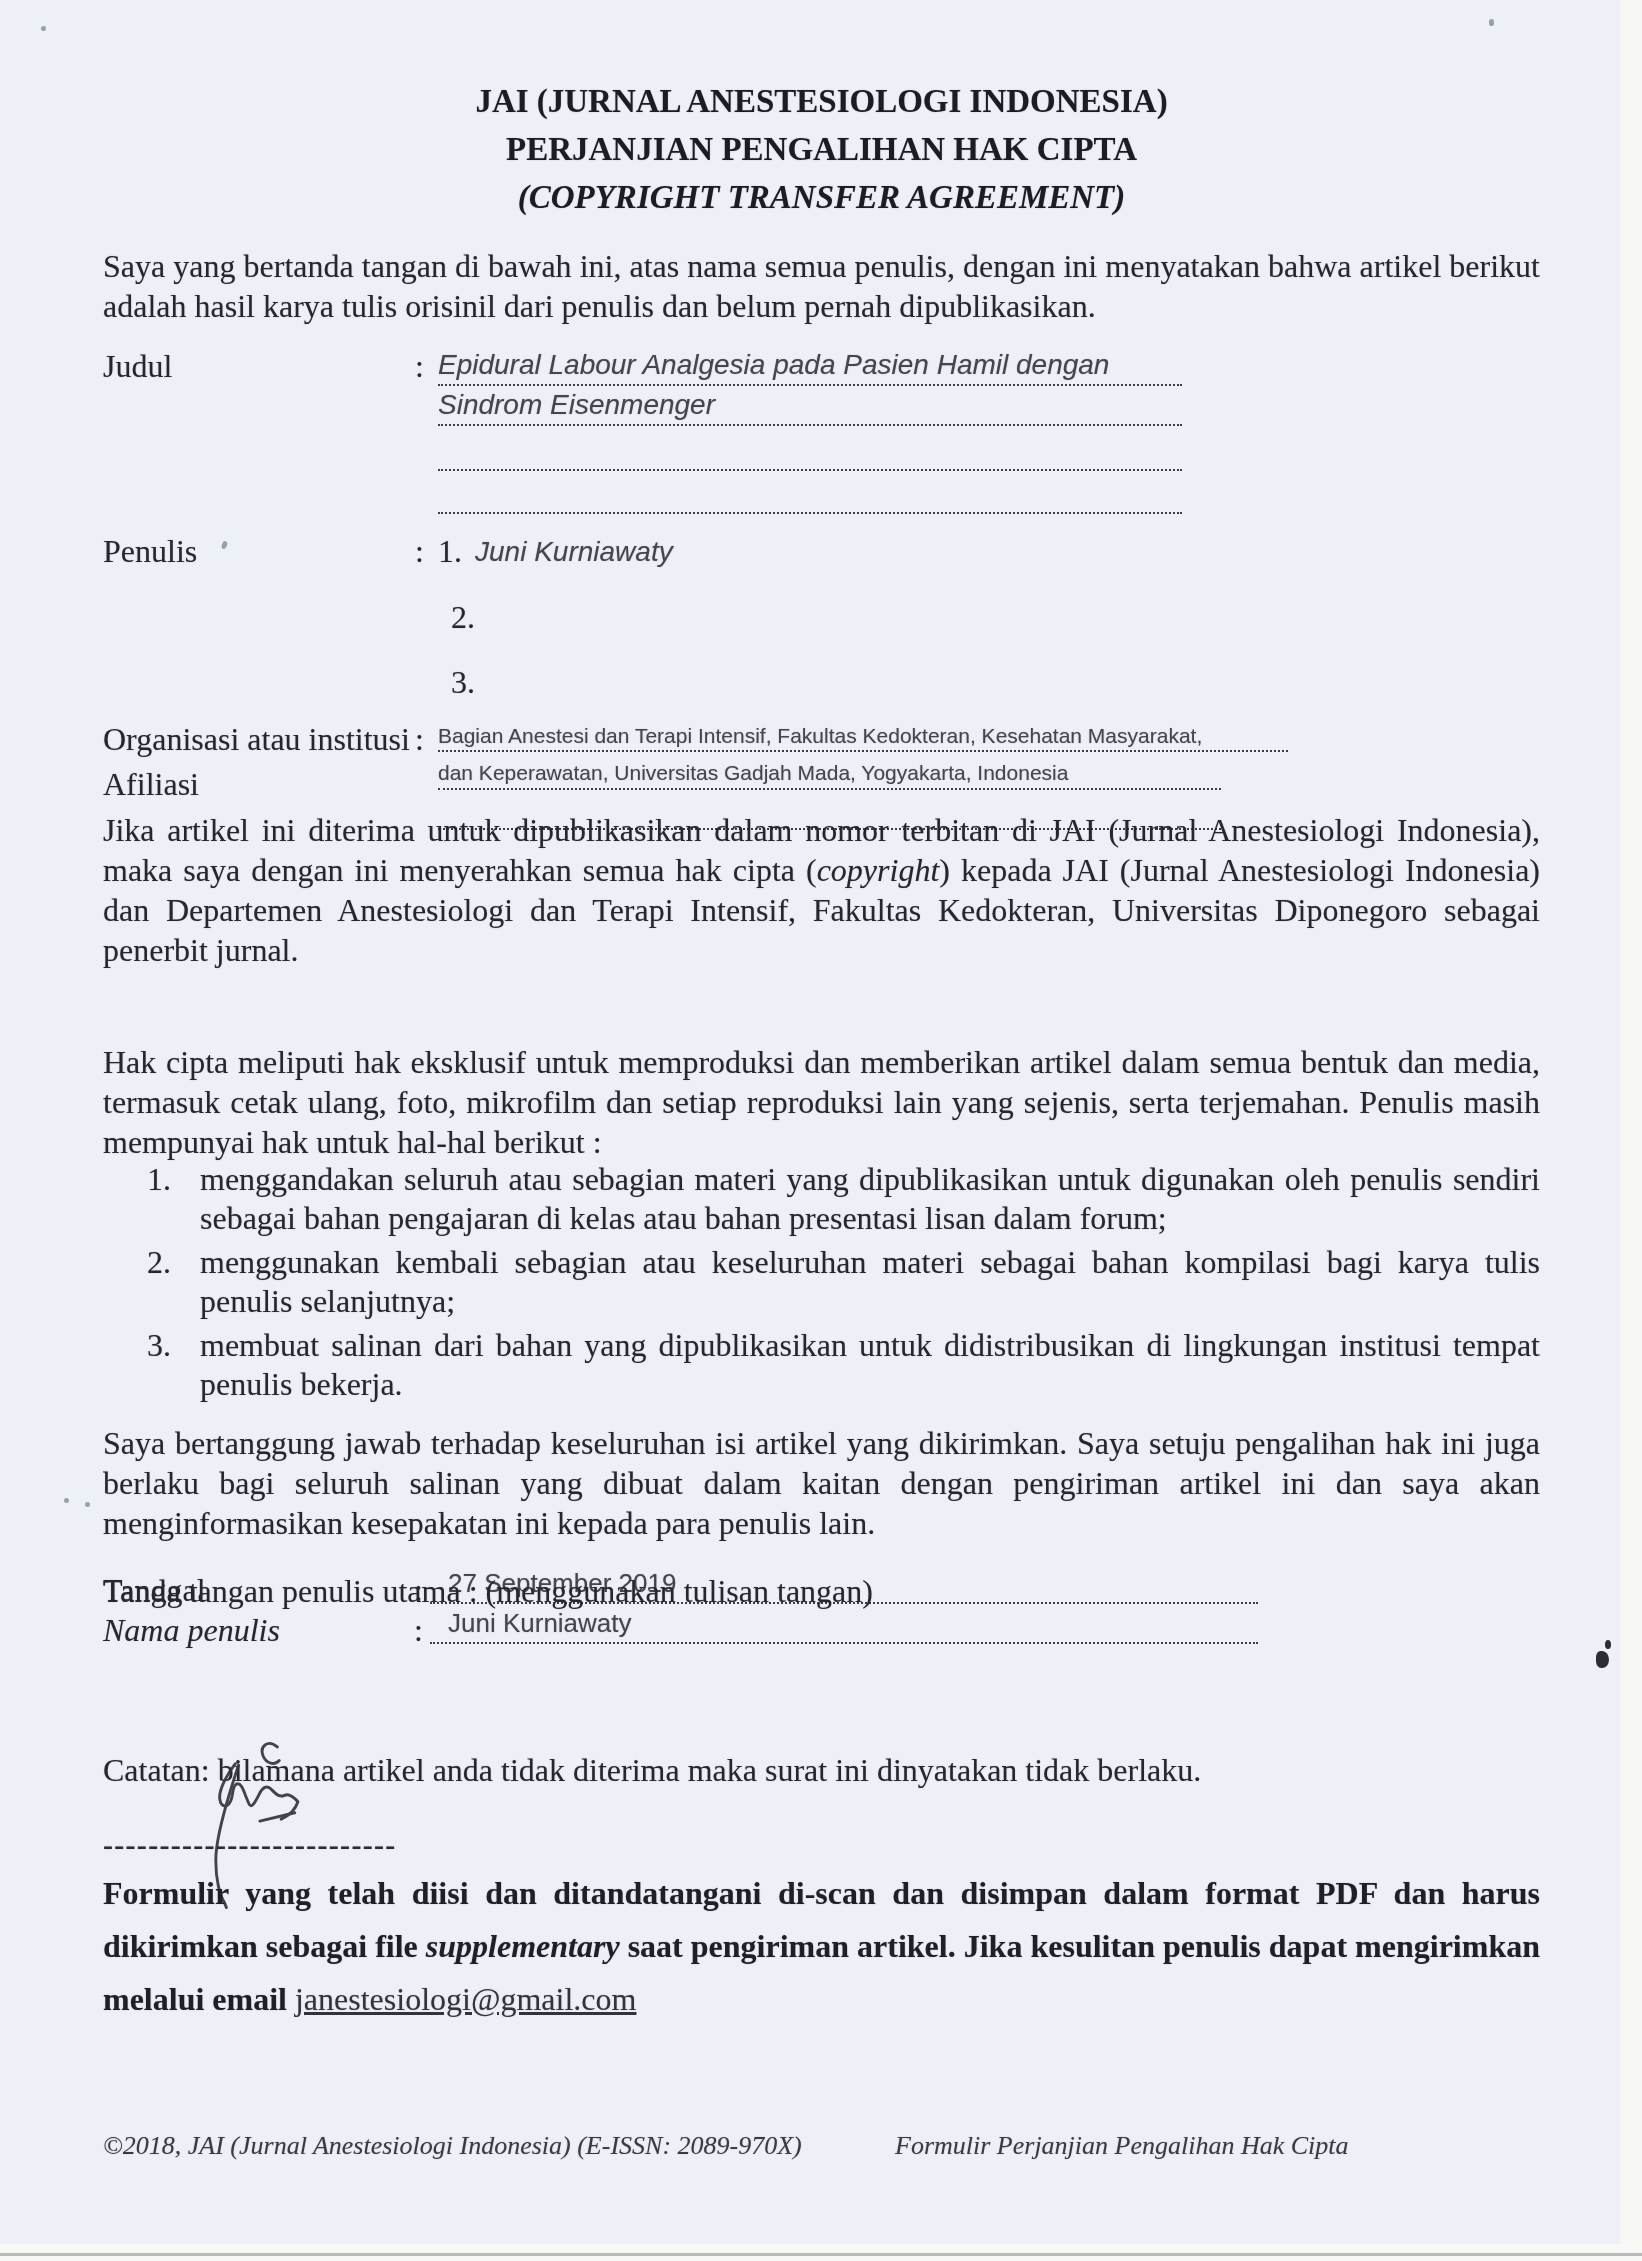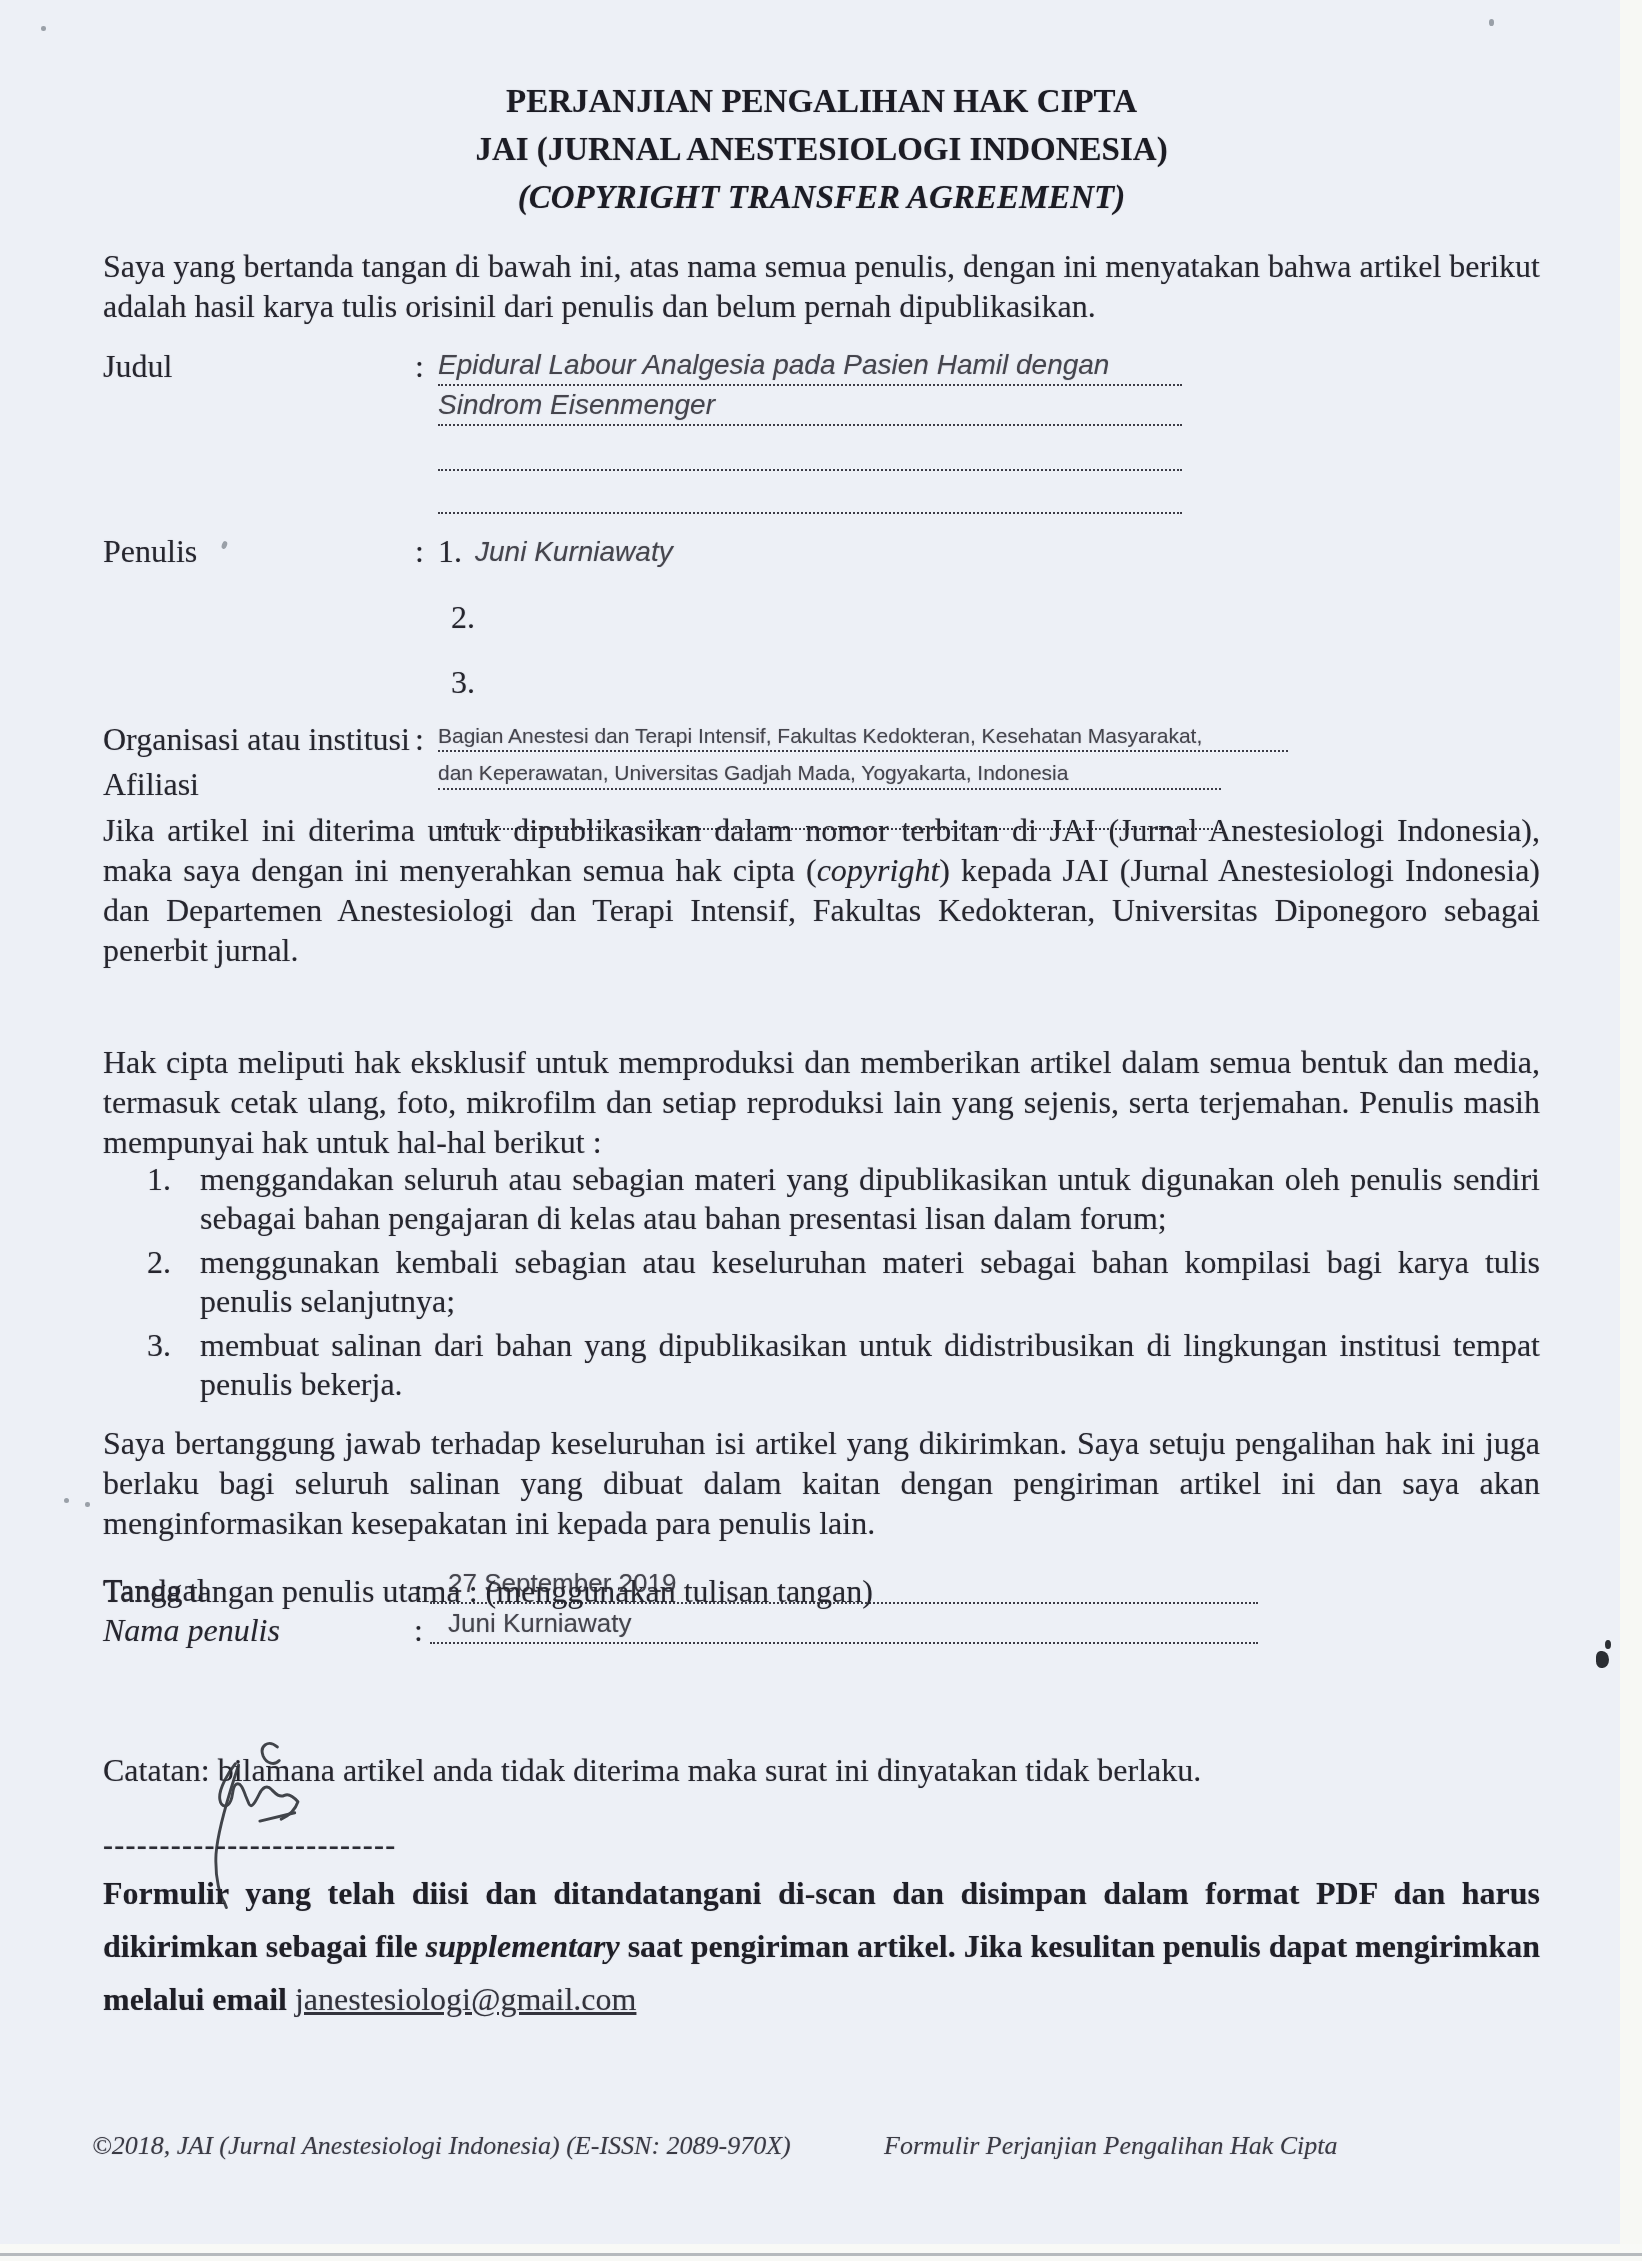--- a/index.html
+++ b/index.html
@@ -40,36 +40,36 @@
 
   .listrow { position:relative; padding-left:97px; margin-bottom:5.2px; font-size:32px; line-height:39px; text-align:justify; }
   .listnum { position:absolute; left:44px; top:0; }
 
   .bold-para { font-weight:bold; font-size:32px; line-height:53px; text-align:justify; color:#1f1f27; }
   .bold-para .supp { font-style:italic; }
   .email-link { font-weight:normal; text-decoration:underline; color:#33333c; cursor:pointer; }
 
   .cutline { font-size:30px; font-weight:bold; letter-spacing:1.3px; color:#2b2b33; white-space:nowrap; }
 
-  .footer { position:absolute; left:92px; top:2131px; width:1437px; font-style:italic; font-size:26px; color:#3a3a44; }
+  .footer { position:absolute; left:103px; top:2131px; width:1437px; font-style:italic; font-size:26px; color:#3a3a44; }
   .footer .fright { position:absolute; left:792px; top:0; }
 
   .sig-svg { position:absolute; left:187px; top:1725px; }
 
   .speck { position:absolute; background:#2b2e33; border-radius:50%; }
   .speck-light { position:absolute; background:#9aa0a8; border-radius:50%; }
 </style>
 </head>
 <body>
 
 <div class="page scan">
 
   <div class="block title" style="top:77px;">
+    <div>JAI (JURNAL ANESTESIOLOGI INDONESIA)</div>
     <div>PERJANJIAN PENGALIHAN HAK CIPTA</div>
-    <div>JAI (JURNAL ANESTESIOLOGI INDONESIA)</div>
     <div class="it">(COPYRIGHT TRANSFER AGREEMENT)</div>
   </div>
 
   <div class="block para" style="top:240px;">Saya yang bertanda tangan di bawah ini, atas nama semua penulis, dengan ini menyatakan bahwa artikel berikut adalah hasil karya tulis orisinil dari penulis dan belum pernah dipublikasikan.</div>
 
   <div class="frow" style="top:348px;">
     <span class="flabel">Judul</span>
     <span class="fcolon" style="left:312px;top:0;">:</span>
     <div class="vline sans fill44" style="left:335px;top:0;width:744px;">Epidural Labour Analgesia pada Pasien Hamil dengan</div>
     <div class="vline sans fill44" style="left:335px;top:40px;width:744px;">Sindrom Eisenmenger</div>

